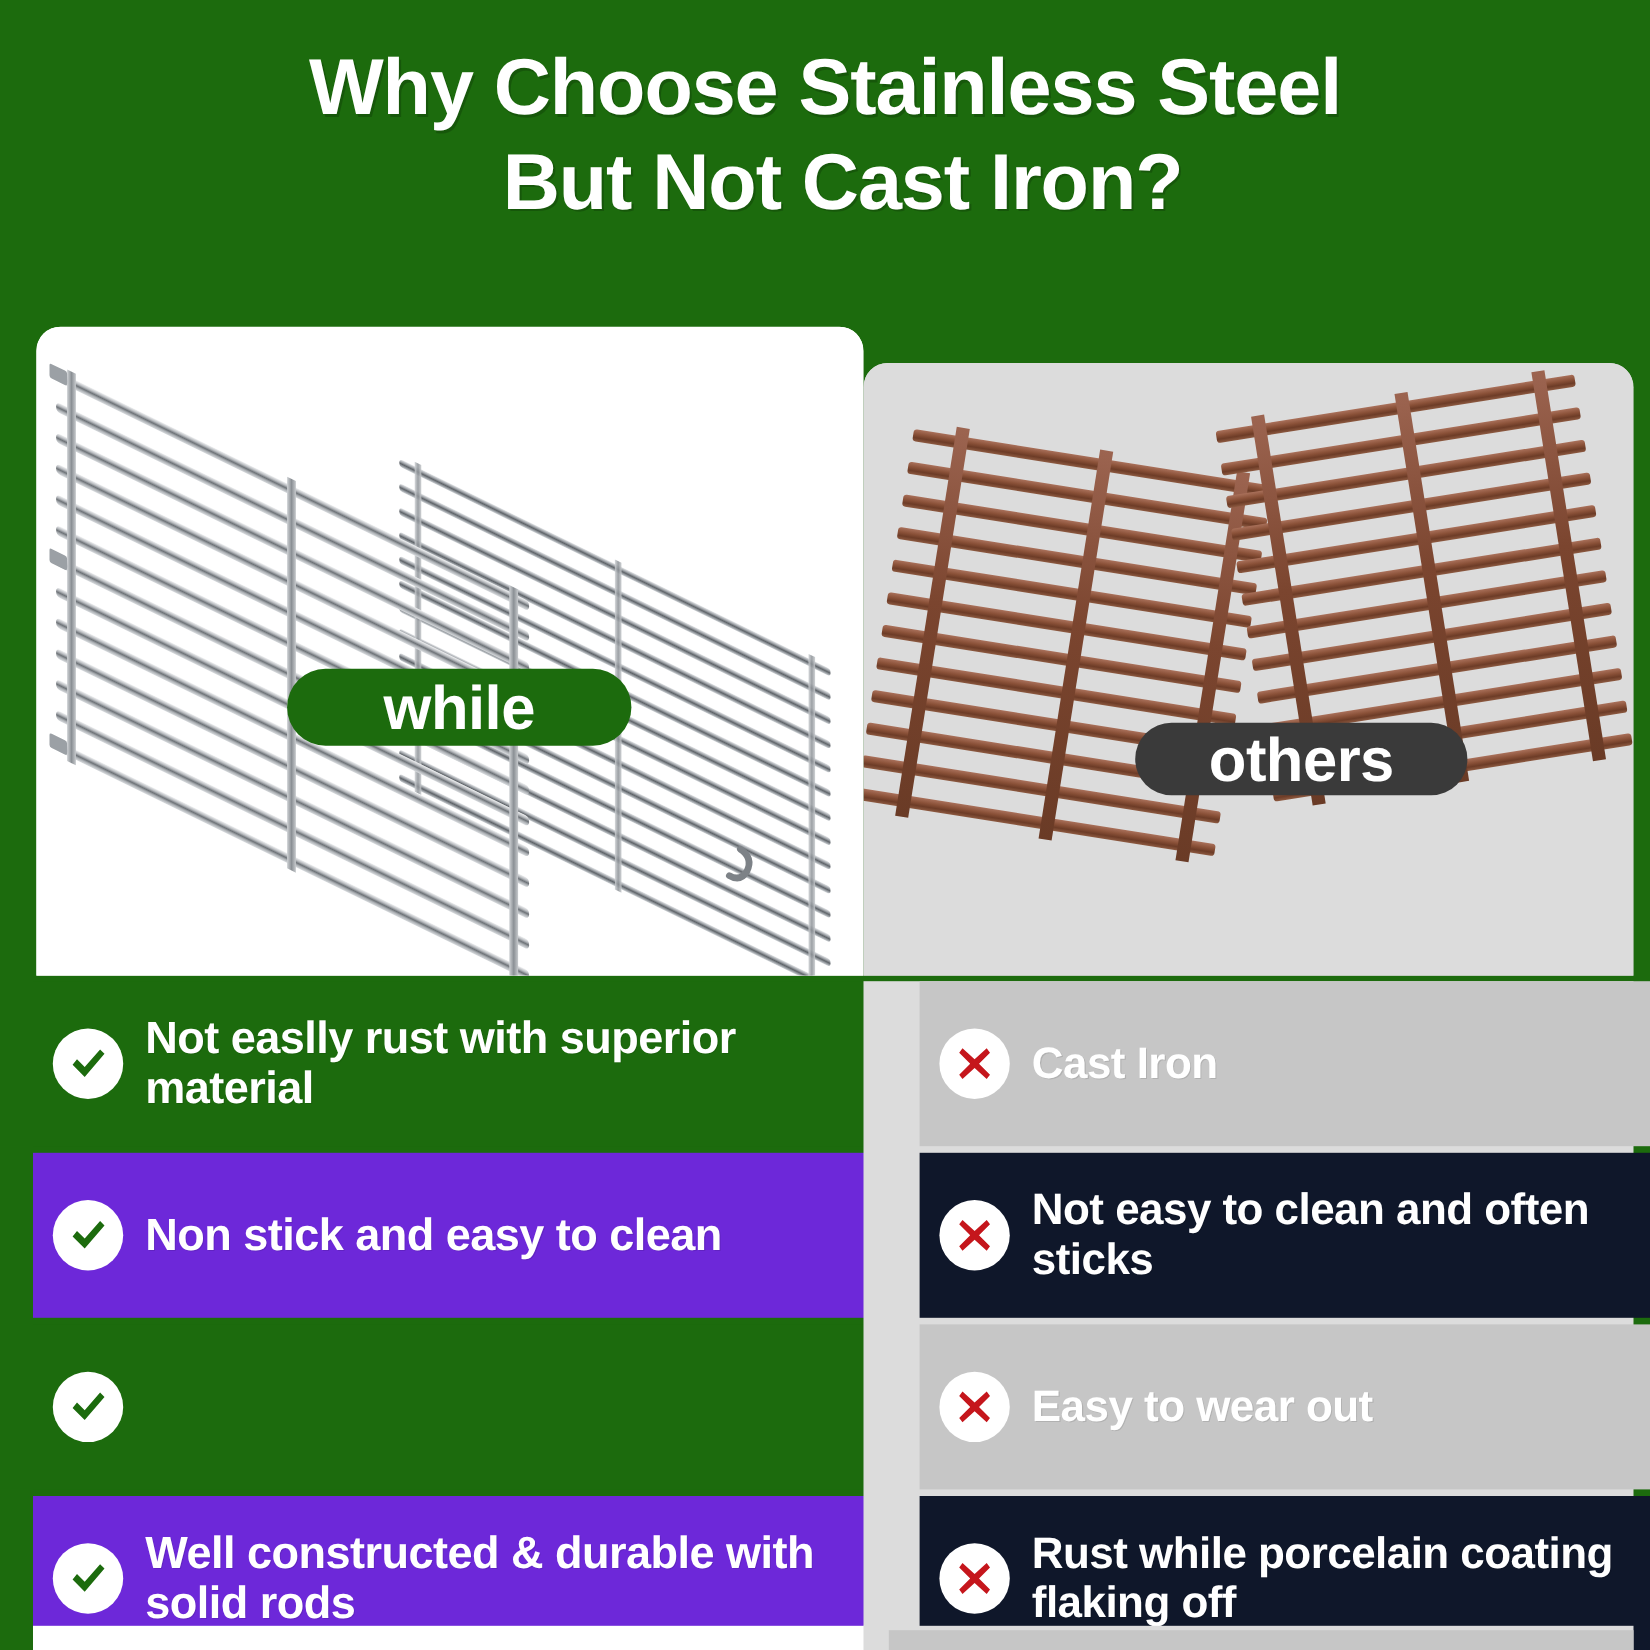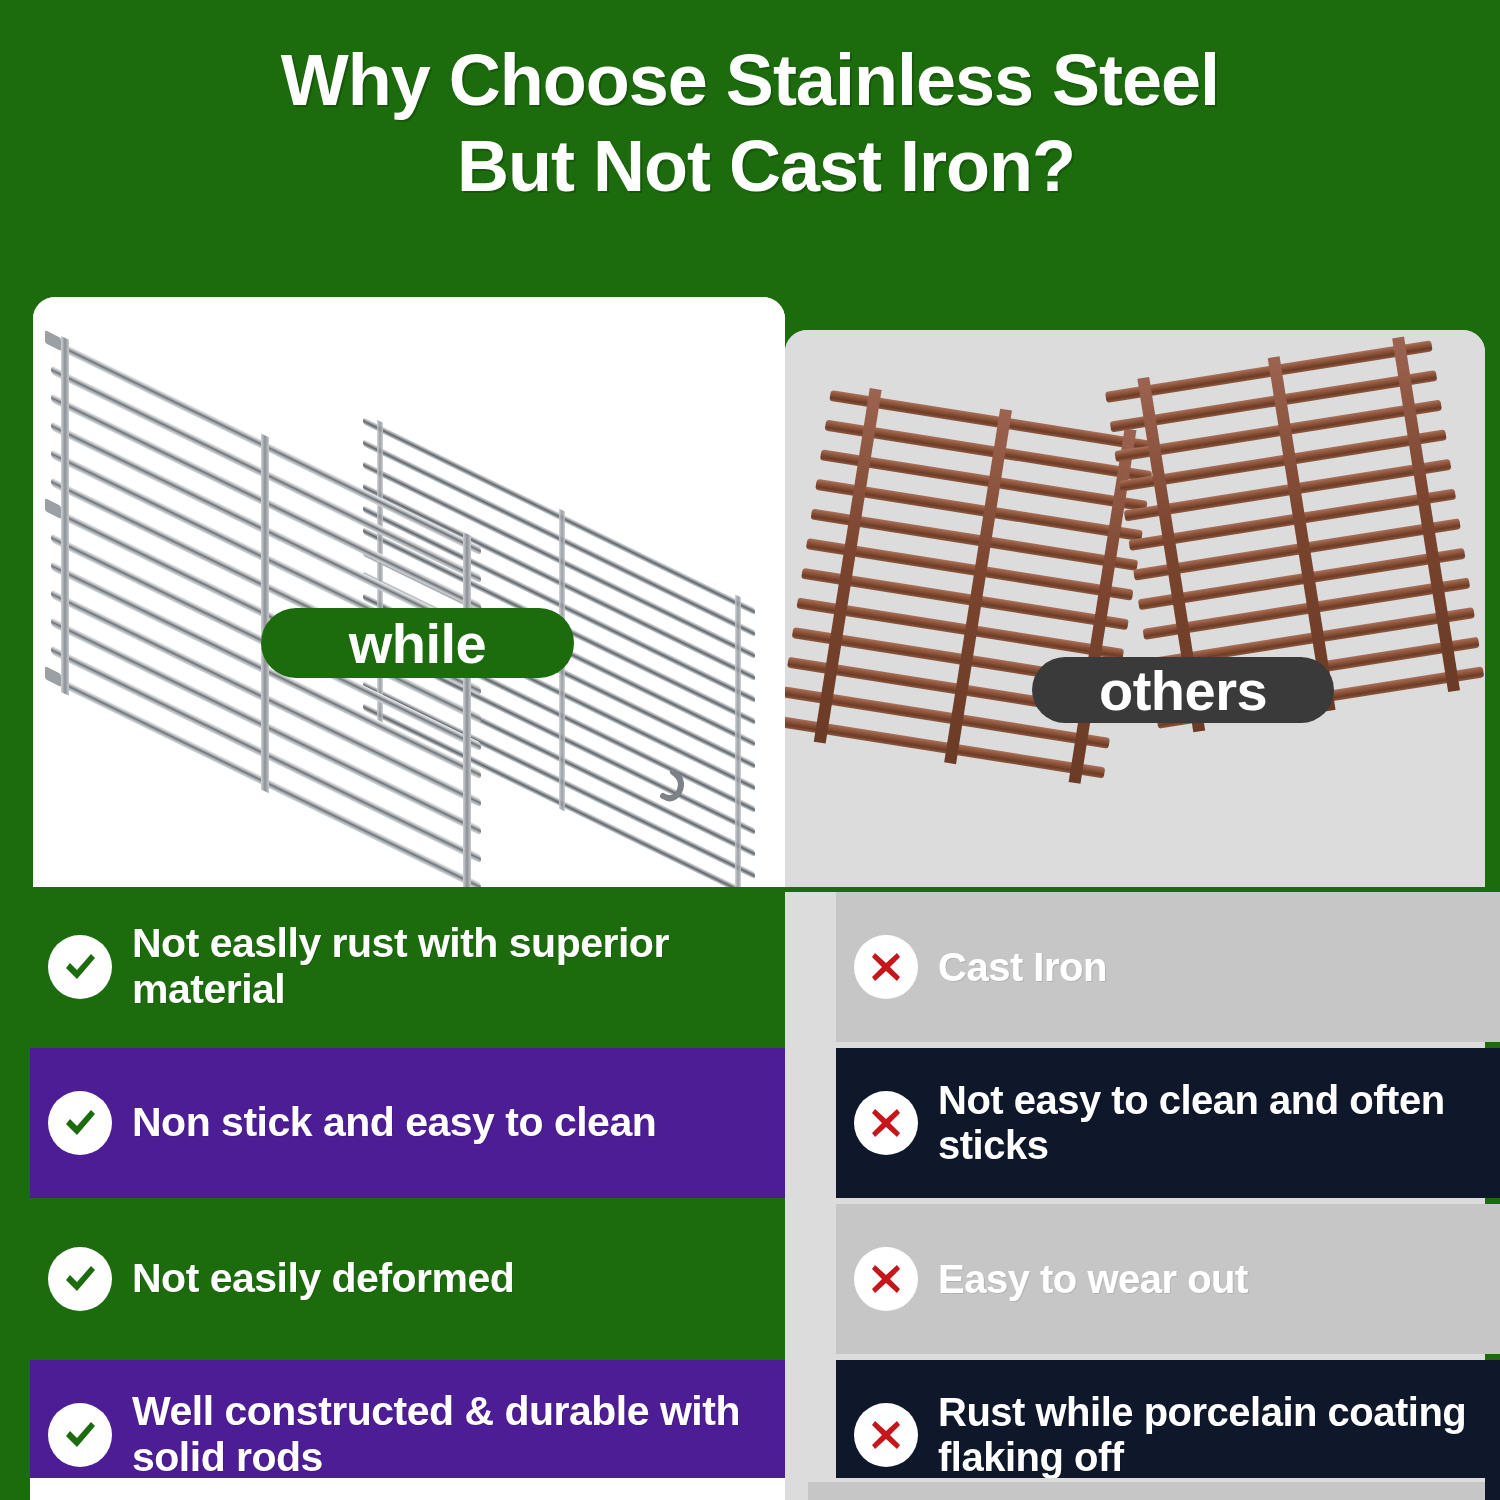--- a/index.html
+++ b/index.html
@@ -132,21 +132,21 @@
     display: flex;
     align-items: center;
     box-sizing: border-box;
     height: 150px;
     margin-bottom: 6px;
   }
   .col-left .row { padding: 0 22px 0 18px; }
   .col-right .row { width: 677px; padding: 0 14px 0 18px; margin-left: 28px; }
 
   .row.l-dark  { background: #1c6b0d; }
-  .row.l-light { background: #4c1d95; align-items: center; }
+  .row.l-light { background: #6d28d9; align-items: center; }
   .row.r-light { background: #c6c6c6; }
   .row.r-dark  { background: #0f172a; }
 
   .icon-badge {
     flex: 0 0 auto;
     width: 64px;
     height: 64px;
     border-radius: 50%;
     background: #ffffff;
     display: flex;
@@ -377,21 +377,20 @@
       </span>
       <span class="row-text">Non stick and easy to clean</span>
     </div>
 
     <div class="row l-dark">
       <span class="icon-badge">
         <svg width="44" height="44" viewBox="0 0 44 44">
           <path d="M8 23 L12 18 L19 25 L33 9 L37 13 L19 34 Z" fill="#1c6b0d"></path>
         </svg>
       </span>
-      <span class="row-text">Not easily deformed</span>
     </div>
 
     <div class="row l-light">
       <span class="icon-badge">
         <svg width="44" height="44" viewBox="0 0 44 44">
           <path d="M8 23 L12 18 L19 25 L33 9 L37 13 L19 34 Z" fill="#1c6b0d"></path>
         </svg>
       </span>
       <span class="row-text">Well constructed &amp; durable with solid rods</span>
     </div>

